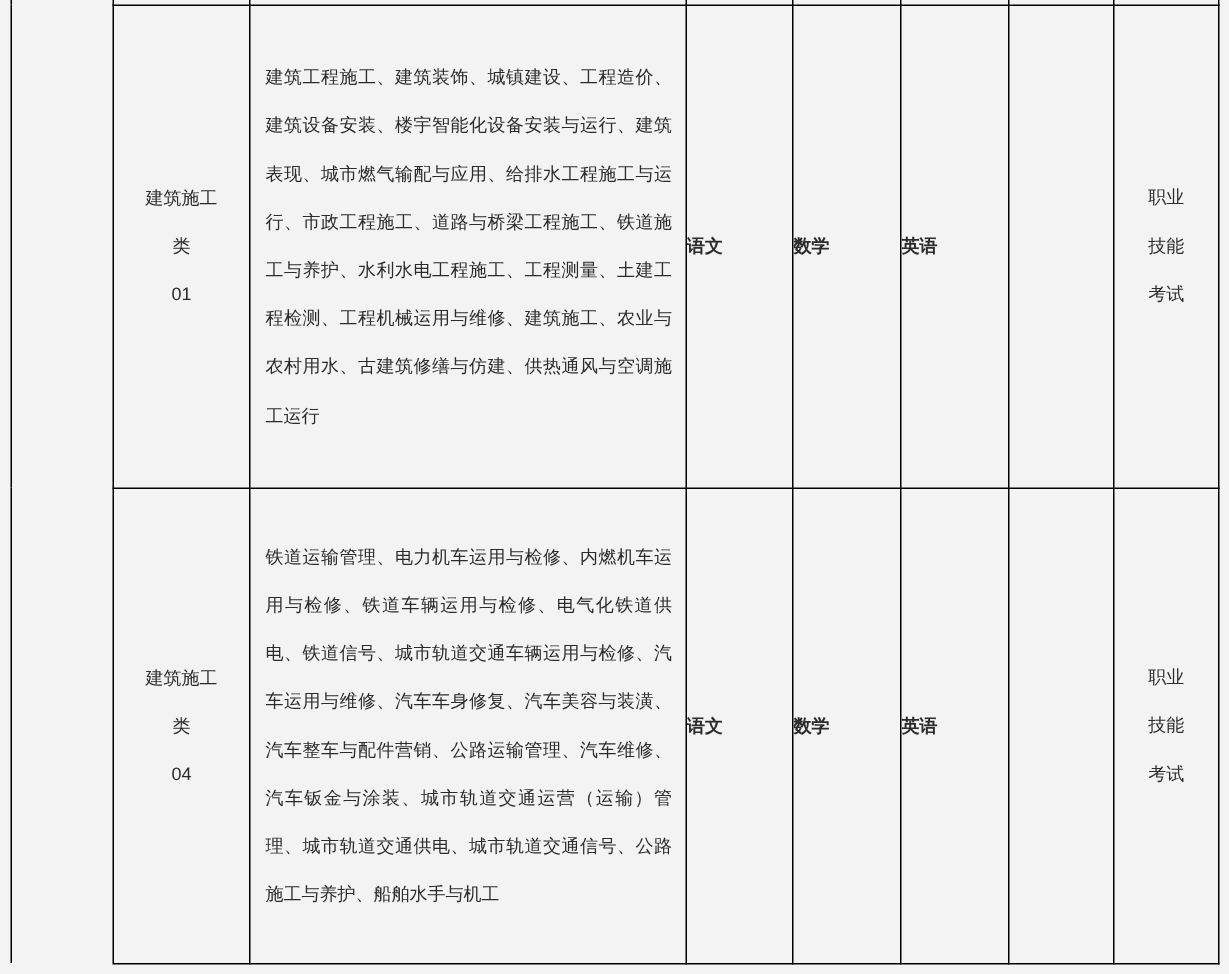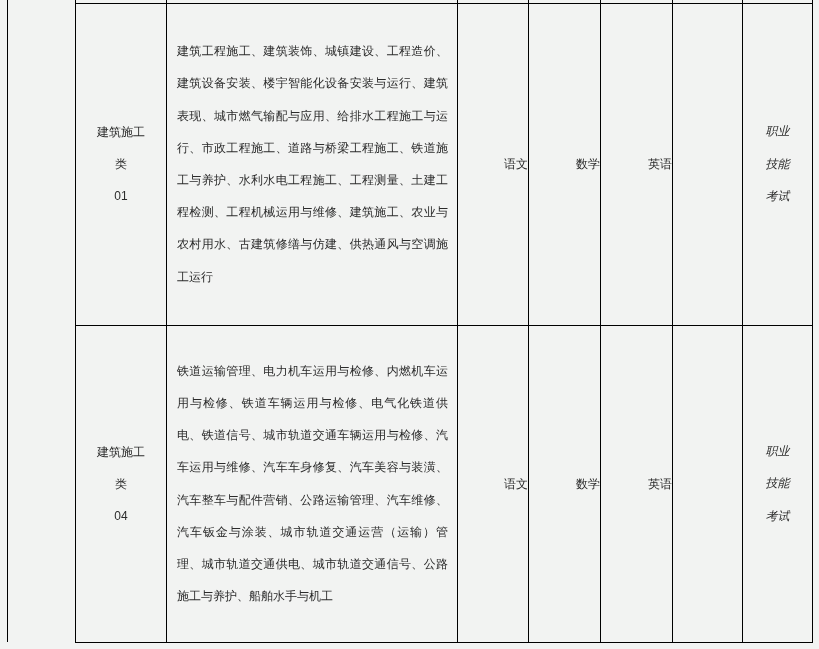--- a/index.html
+++ b/index.html
@@ -49,26 +49,26 @@
     vertical-align: middle;
   }
   td.majors .majors-text {
     margin: 0;
     padding: 2px 9px 2px 10px;
     line-height: 32.2px;
     text-align: justify;
     text-align-last: left;
   }
   td.subject {
-    text-align: right;
+    text-align: left;
     line-height: 30px;
+    font-weight: bold;
   }
   td.skill {
     text-align: center;
-    font-style: italic;
   }
   td.skill .skill-line {
     line-height: 32.4px;
   }
 </style>
 </head>
 <body>
 
 <div class="viewport">
   <table class="grid">

